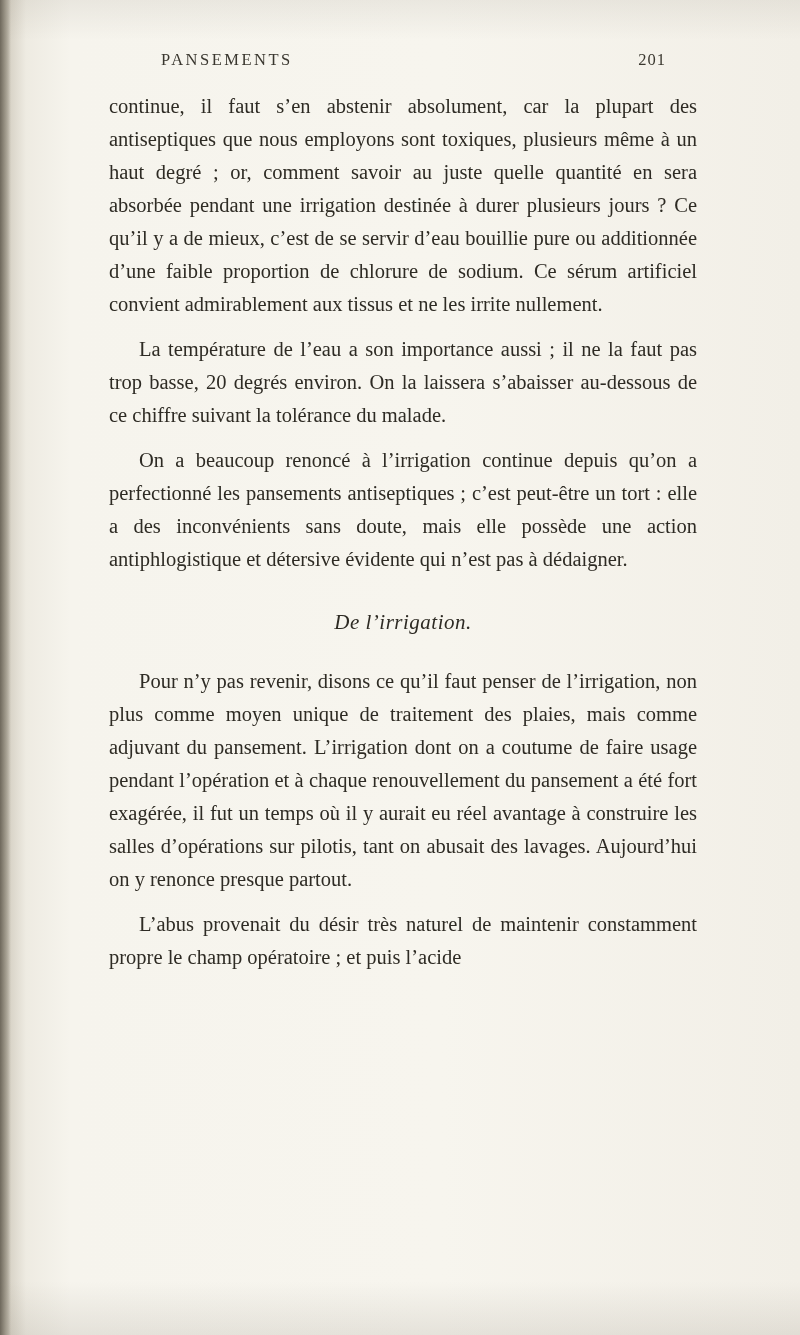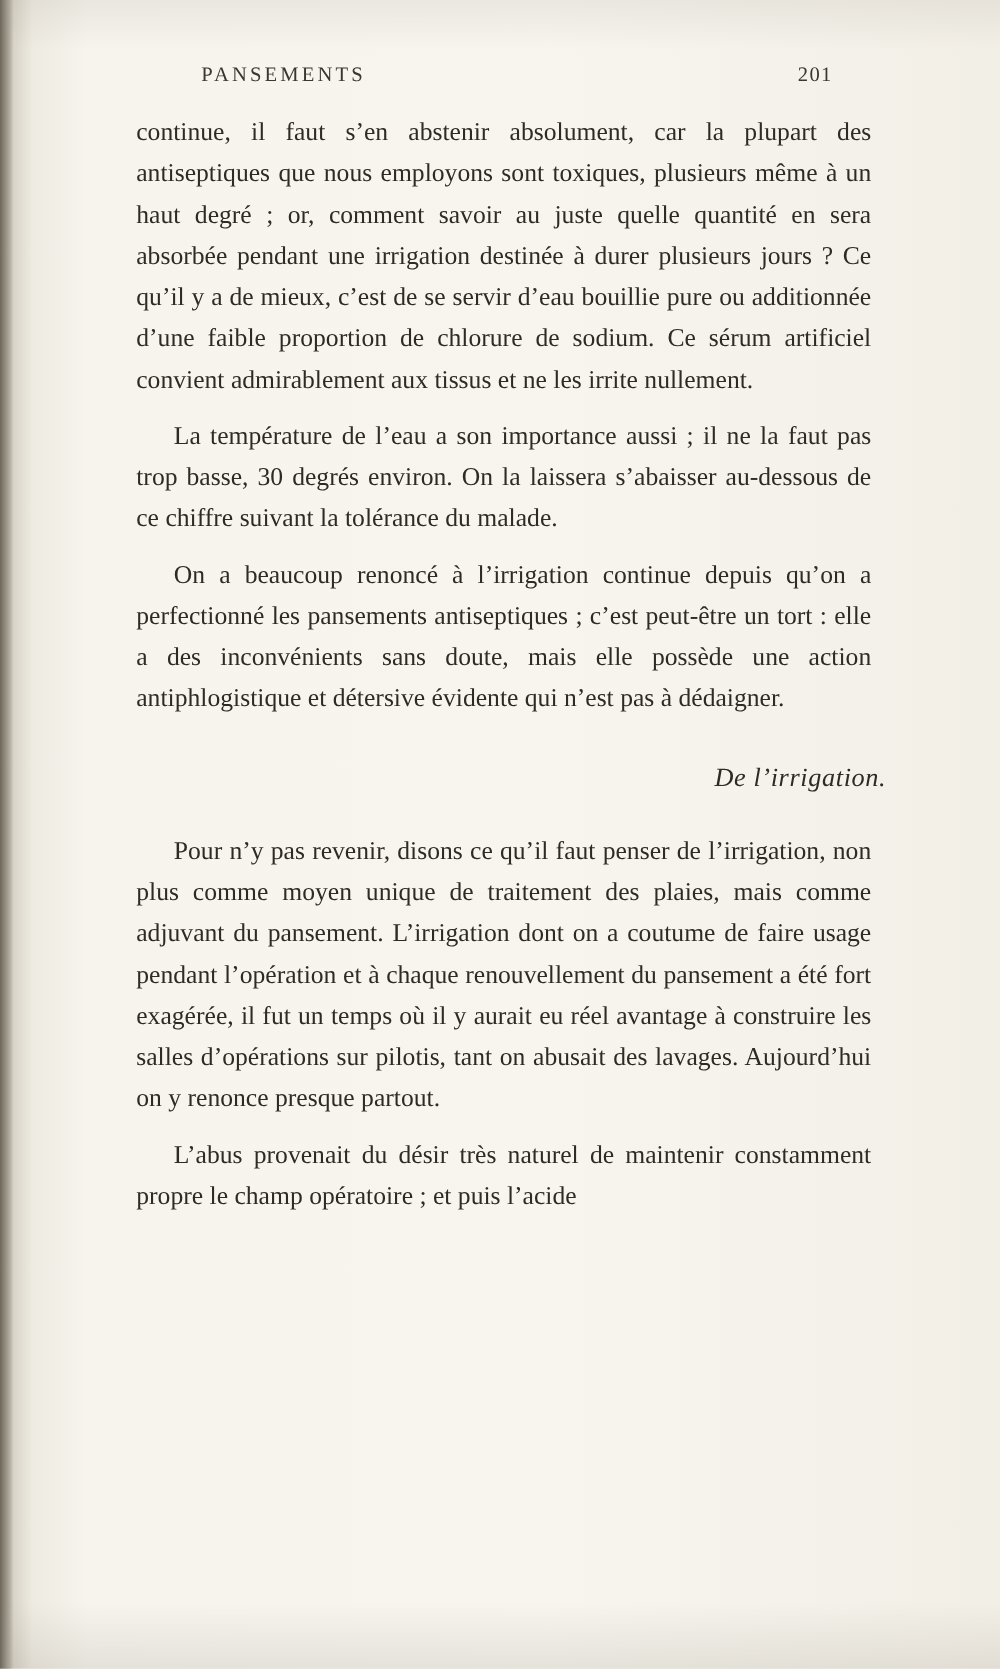--- a/index.html
+++ b/index.html
@@ -44,21 +44,21 @@
   margin-top:12px;
   font-size:20.5px;
   line-height:33px;
   text-align:justify;
   color:#2e2b24;
 }
 .body-text p{ margin:12px; text-indent:30px; }
 .body-text p.continuation{ text-indent:0; }
 .section-heading{
   margin:30px 0 26px;
-  text-align:right;
+  text-align:center;
   font-style:italic;
   font-weight:normal;
   font-size:21px;
   text-indent:0;
   letter-spacing:0.5px;
 }
 </style>
 </head>
 <body>
 
@@ -67,21 +67,21 @@
 
 <div class="page-content">
 
   <div class="running-header">
     <span class="running-title">PANSEMENTS</span>
     <span class="page-number">201</span>
   </div>
 
   <div class="body-text">
     <p class="continuation">continue, il faut s’en abstenir absolument, car la plupart des antiseptiques que nous employons sont toxiques, plusieurs même à un haut degré ; or, comment savoir au juste quelle quantité en sera absorbée pendant une irrigation destinée à durer plusieurs jours ? Ce qu’il y a de mieux, c’est de se servir d’eau bouillie pure ou additionnée d’une faible proportion de chlorure de sodium. Ce sérum artificiel convient admirablement aux tissus et ne les irrite nullement.</p>
-    <p>La température de l’eau a son importance aussi ; il ne la faut pas trop basse, 30 degrés environ. On la laissera s’abaisser au-dessous de ce chiffre suivant la tolérance du malade.</p>
+    <p>La température de l’eau a son importance aussi ; il ne la faut pas trop basse, 20 degrés environ. On la laissera s’abaisser au-dessous de ce chiffre suivant la tolérance du malade.</p>
     <p>On a beaucoup renoncé à l’irrigation continue depuis qu’on a perfectionné les pansements antiseptiques ; c’est peut-être un tort : elle a des inconvénients sans doute, mais elle possède une action antiphlogistique et détersive évidente qui n’est pas à dédaigner.</p>
 
     <h3 class="section-heading">De l’irrigation.</h3>
 
     <p>Pour n’y pas revenir, disons ce qu’il faut penser de l’irrigation, non plus comme moyen unique de traitement des plaies, mais comme adjuvant du pansement. L’irrigation dont on a coutume de faire usage pendant l’opération et à chaque renouvellement du pansement a été fort exagérée, il fut un temps où il y aurait eu réel avantage à construire les salles d’opérations sur pilotis, tant on abusait des lavages. Aujourd’hui on y renonce presque partout.</p>
     <p>L’abus provenait du désir très naturel de maintenir constamment propre le champ opératoire ; et puis l’acide</p>
   </div>
 
 </div>
 

